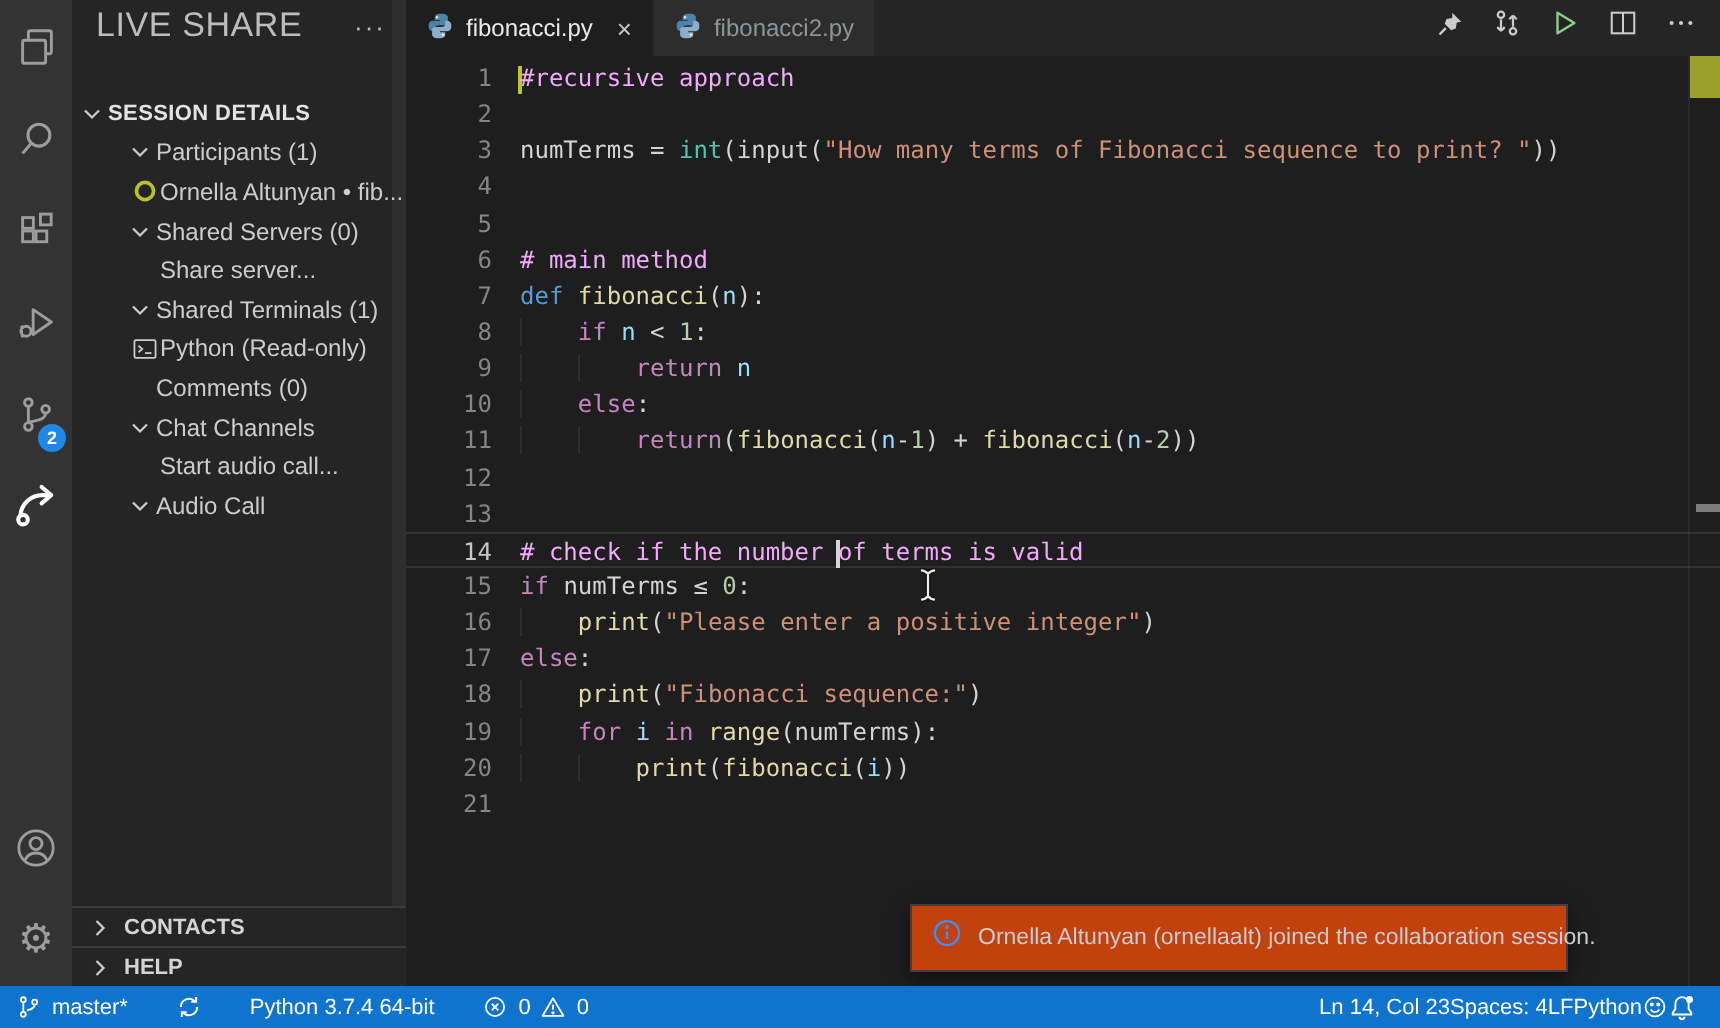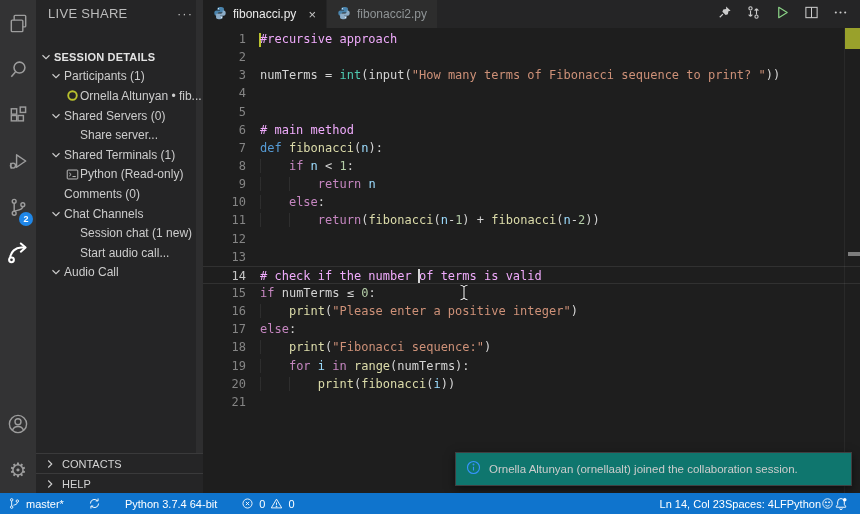--- a/index.html
+++ b/index.html
@@ -11,31 +11,31 @@
   .ab-item{position:relative;height:46px;display:flex;align-items:center;justify-content:center}
   .ab-item svg{display:block}
   .ab-spacer{flex:1}
   .badge{position:absolute;right:3px;bottom:4px;width:14px;height:14px;border-radius:50%;
     background:#1f87e8;color:#fff;font-size:9px;font-weight:bold;display:flex;align-items:center;justify-content:center}
   .gear-glyph{font-size:20px;color:#9d9d9d;line-height:1}
 
   
   .sidebar{width:167px;background:#252526;flex-shrink:0;position:relative;overflow:hidden;color:#ccc}
   .sidebar-header{height:26px;display:flex;align-items:center;justify-content:space-between;padding:0 10px 0 12px}
-  .sidebar-title{font-size:13px;color:#bcbcbc;letter-spacing:.3px}
+  .sidebar-title{font-size:17px;color:#bcbcbc;letter-spacing:.3px}
   .sidebar-more{color:#bdbdbd;font-size:13px;letter-spacing:1px;line-height:1}
   .tree{margin-top:21px}
   .tree-row{height:19.6px;display:flex;align-items:center;font-size:12px;color:#cccccc;white-space:nowrap}
   .tree-row.section .tree-label{font-size:11px;font-weight:bold;color:#e3e3e3;letter-spacing:.2px}
-  .lvl0{padding-left:2px}.lvl1{padding-left:12px}.lvl2{padding-left:28px}
+  .lvl0{padding-left:2px}.lvl1{padding-left:26px}.lvl2{padding-left:28px}
   .tw{width:16px;min-width:16px;display:inline-flex;align-items:center;justify-content:center}
   .sidebar-scrollbar{position:absolute;top:0;right:0;width:7px;height:456px;background:rgba(255,255,255,.045)}
   .sidebar-bottom{position:absolute;bottom:0;left:0;right:0}
   .bottom-row{height:19px;display:flex;align-items:center;border-top:1px solid #3a3a3b;
-    font-size:11px;font-weight:normal;color:#d4d4d4;padding-left:6px;gap:4px;background:#252526}
+    font-size:11px;font-weight:bold;color:#d4d4d4;padding-left:6px;gap:4px;background:#252526}
 
   
   .editor-area{flex:1;display:flex;flex-direction:column;min-width:0}
   .tab-bar{height:28px;background:#252526;display:flex;justify-content:space-between;flex-shrink:0}
   .tabs{display:flex}
   .tab{display:flex;align-items:center;padding:0 10px;gap:6px;background:#2d2d2d;color:#8f9496;
     font-size:12px;border-right:1px solid #252526;height:28px}
   .tab.active{background:#1e1e1e;color:#eaeaea}
   .tab-close{margin-left:6px;font-size:13px;color:#c5c5c5;line-height:1}
   .editor-actions{display:flex;align-items:center;gap:14px;padding-right:12px}
@@ -54,21 +54,21 @@
   .ws{background-image:repeating-linear-gradient(to right,rgba(255,255,255,.07) 0 1px,transparent 1px 28.9px)}
   .caret{display:inline-block;width:2px;height:14px;margin:0 -1px;vertical-align:middle}
   .caret.local{background:#d6d6d6}
   .caret.remote{background:#b9c22e}
 
   .overview-ruler{position:absolute;top:0;right:0;width:15px;height:100%;border-left:1px solid rgba(255,255,255,.05)}
   .ov-remote{position:absolute;top:0;right:0;width:15px;height:21px;background:#99a12b}
   .ov-line{position:absolute;top:224px;right:0;width:12px;height:4px;background:#7d7d7d}
 
   
-  .notification{position:absolute;left:455px;top:452px;width:397px;height:34px;background:#0f766e;
+  .notification{position:absolute;left:455px;top:452px;width:329px;height:34px;background:#c2410c;
     border:1px solid #3f3f41;box-sizing:border-box;display:flex;align-items:center;gap:8px;padding:0 10px;
     box-shadow:0 3px 9px rgba(0,0,0,.55);z-index:5}
   .notification-text{font-size:11.5px;color:#cccccc;white-space:nowrap}
 
   
   .status-bar{position:absolute;left:0;bottom:0;width:860px;height:21px;background:#0f74cd;color:#fff;
     display:flex;justify-content:space-between;align-items:center;font-size:11px;z-index:6}
   .sb-group{display:flex;align-items:center;height:100%}
   .sb-group.left{padding-left:8px;gap:24px}
   .sb-group.right{padding-right:12px;}
@@ -217,24 +217,20 @@
           <span class="tw"></span>
           <span class="tree-label">Comments (0)</span>
         </div>
         <div class="tree-row lvl1">
           <span class="tw">
             <svg width="14" height="14" viewBox="0 0 16 16" fill="none" stroke="#cccccc" stroke-width="1.3">
               <path d="M4 6l4 4 4-4"></path>
             </svg>
           </span>
           <span class="tree-label">Chat Channels</span>
-        </div>
-        <div class="tree-row lvl2">
-          <span class="tw"></span>
-          <span class="tree-label">Session chat (1 new)</span>
         </div>
         <div class="tree-row lvl2">
           <span class="tw"></span>
           <span class="tree-label">Start audio call...</span>
         </div>
         <div class="tree-row lvl1">
           <span class="tw">
             <svg width="14" height="14" viewBox="0 0 16 16" fill="none" stroke="#cccccc" stroke-width="1.3">
               <path d="M4 6l4 4 4-4"></path>
             </svg>

